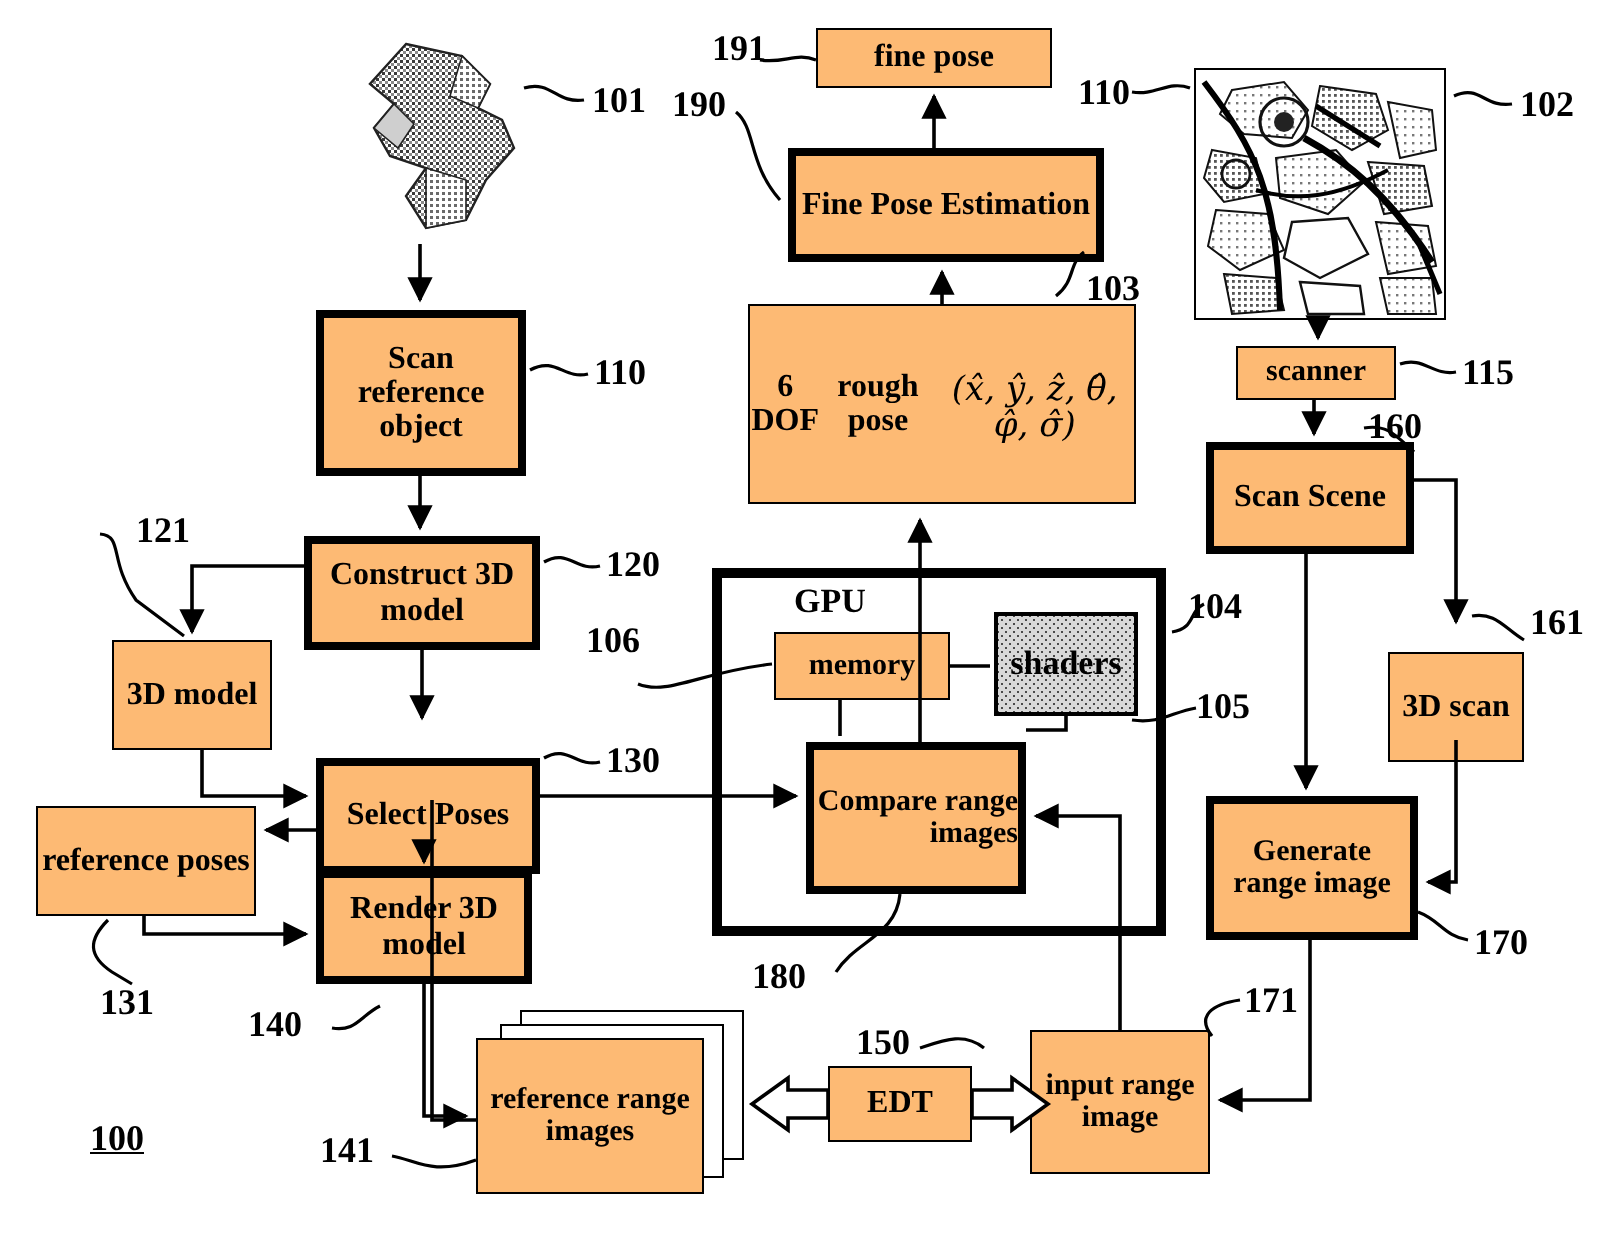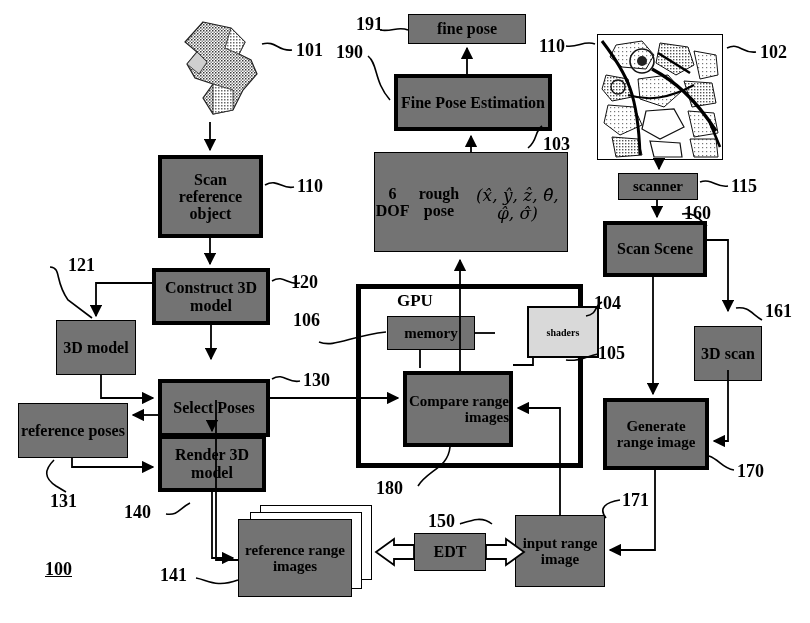--- a/index.html
+++ b/index.html
@@ -10,21 +10,21 @@
     font-family:"Liberation Serif", serif;
     color:#000;
     overflow:hidden;
   }
   .box{
     position:absolute;
     box-sizing:border-box;
     display:flex;align-items:center;justify-content:center;
     text-align:center;
     line-height:1.08;
-    background:#737373;
+    background:#fdba74;
     color:#000;
     font-weight:bold;
   }
   
   .proc{ border:4px solid #000; font-size:16px; }
   
   .data-box{ border:1.5px solid #000; font-size:16px; }
 
   .ref-num{
     position:absolute;
@@ -50,29 +50,28 @@
   }
   .gpu-title{
     position:absolute;
     font-weight:bold;font-size:17px;
   }
   .shaders{
     position:absolute;
     box-sizing:border-box;
     border:2px solid #000;
     display:flex;align-items:center;justify-content:center;
-    font-weight:bold;font-size:10px;
+    font-weight:bold;font-size:17px;
     color:#000;
     background-color:#d9d9d9;
     background-image:
       radial-gradient(#4a4a4a 0.6px, transparent 0.7px),
       radial-gradient(#4a4a4a 0.6px, transparent 0.7px);
     background-size:4px 4px, 4px 4px;
     background-position:0 0, 2px 2px;
-    margin-left:30px;
   }
   .stack-wrap{ position:absolute; }
   .stack-wrap .sheet{
     position:absolute;box-sizing:border-box;
     border:1.5px solid #000;background:#fff;
   }
   .obj-thumb{
     position:absolute;
   }
   .scene-thumb{
@@ -326,21 +325,21 @@
 
   <div class="ref-num" style="left:296px;top:40px;">101</div>
   <div class="ref-num" style="left:760px;top:42px;">102</div>
   <div class="ref-num" style="left:543px;top:134px;">103</div>
   <div class="ref-num" style="left:594px;top:293px;">104</div>
   <div class="ref-num" style="left:598px;top:343px;">105</div>
   <div class="ref-num" style="left:293px;top:310px;">106</div>
   <div class="ref-num" style="left:297px;top:176px;">110</div>
   <div class="ref-num" style="left:539px;top:36px;">110</div>
   <div class="ref-num" style="left:731px;top:176px;">115</div>
-  <div class="ref-num" style="left:291px;top:272px;">120</div>
+  <div class="ref-num" style="left:303px;top:272px;">120</div>
   <div class="ref-num" style="left:68px;top:255px;">121</div>
   <div class="ref-num" style="left:303px;top:370px;">130</div>
   <div class="ref-num" style="left:50px;top:491px;">131</div>
   <div class="ref-num" style="left:124px;top:502px;">140</div>
   <div class="ref-num" style="left:160px;top:565px;">141</div>
   <div class="ref-num" style="left:428px;top:511px;">150</div>
   <div class="ref-num" style="left:684px;top:203px;">160</div>
   <div class="ref-num" style="left:765px;top:301px;">161</div>
   <div class="ref-num" style="left:737px;top:461px;">170</div>
   <div class="ref-num" style="left:622px;top:490px;">171</div>

